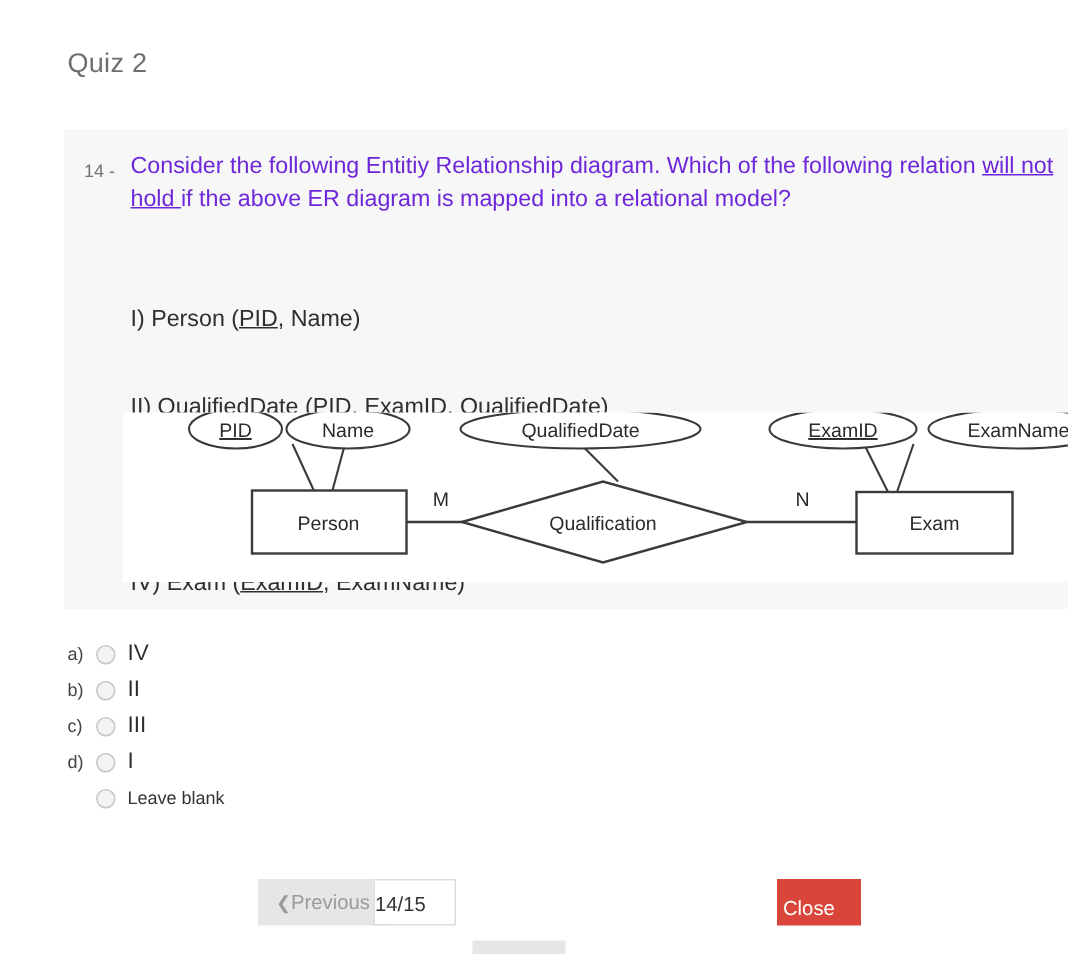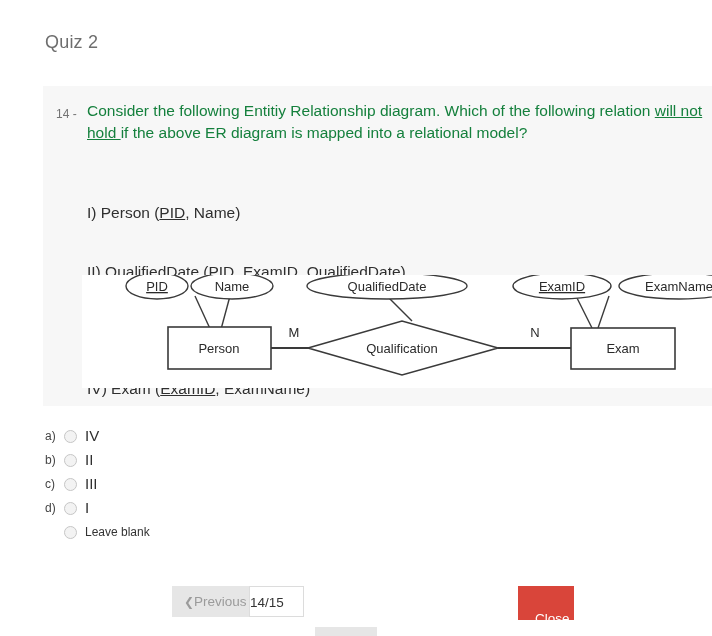--- a/index.html
+++ b/index.html
@@ -48,21 +48,21 @@
     line-height: 16px;
   }
 
   #question-text {
     position: absolute;
     left: 44px;
     top: 14px;
     width: 625px;
     font-size: 15.5px;
     line-height: 22px;
-    color: #15803d;
+    color: #6d28d9;
   }
   #question-text .u {
     text-decoration: underline;
   }
 
   #options-list {
     position: absolute;
     left: 44px;
     top: 78px;
     font-size: 15.5px;
@@ -162,21 +162,21 @@
     left: 315px;
     background: #e6e6e6;
     color: #3b3b52;
     margin-top: 41px;
   }
   #btn-close {
     left: 518px;
     width: 56px;
     background: #d9453a;
     color: #ffffff;
-    padding: 17px;
+    padding: 4px;
   }
   .chev { font-size: 12px; }
 </style>
 </head>
 <body>
 
 <div id="quiz-title">Quiz 2</div>
 
 <div id="question-panel">
 

